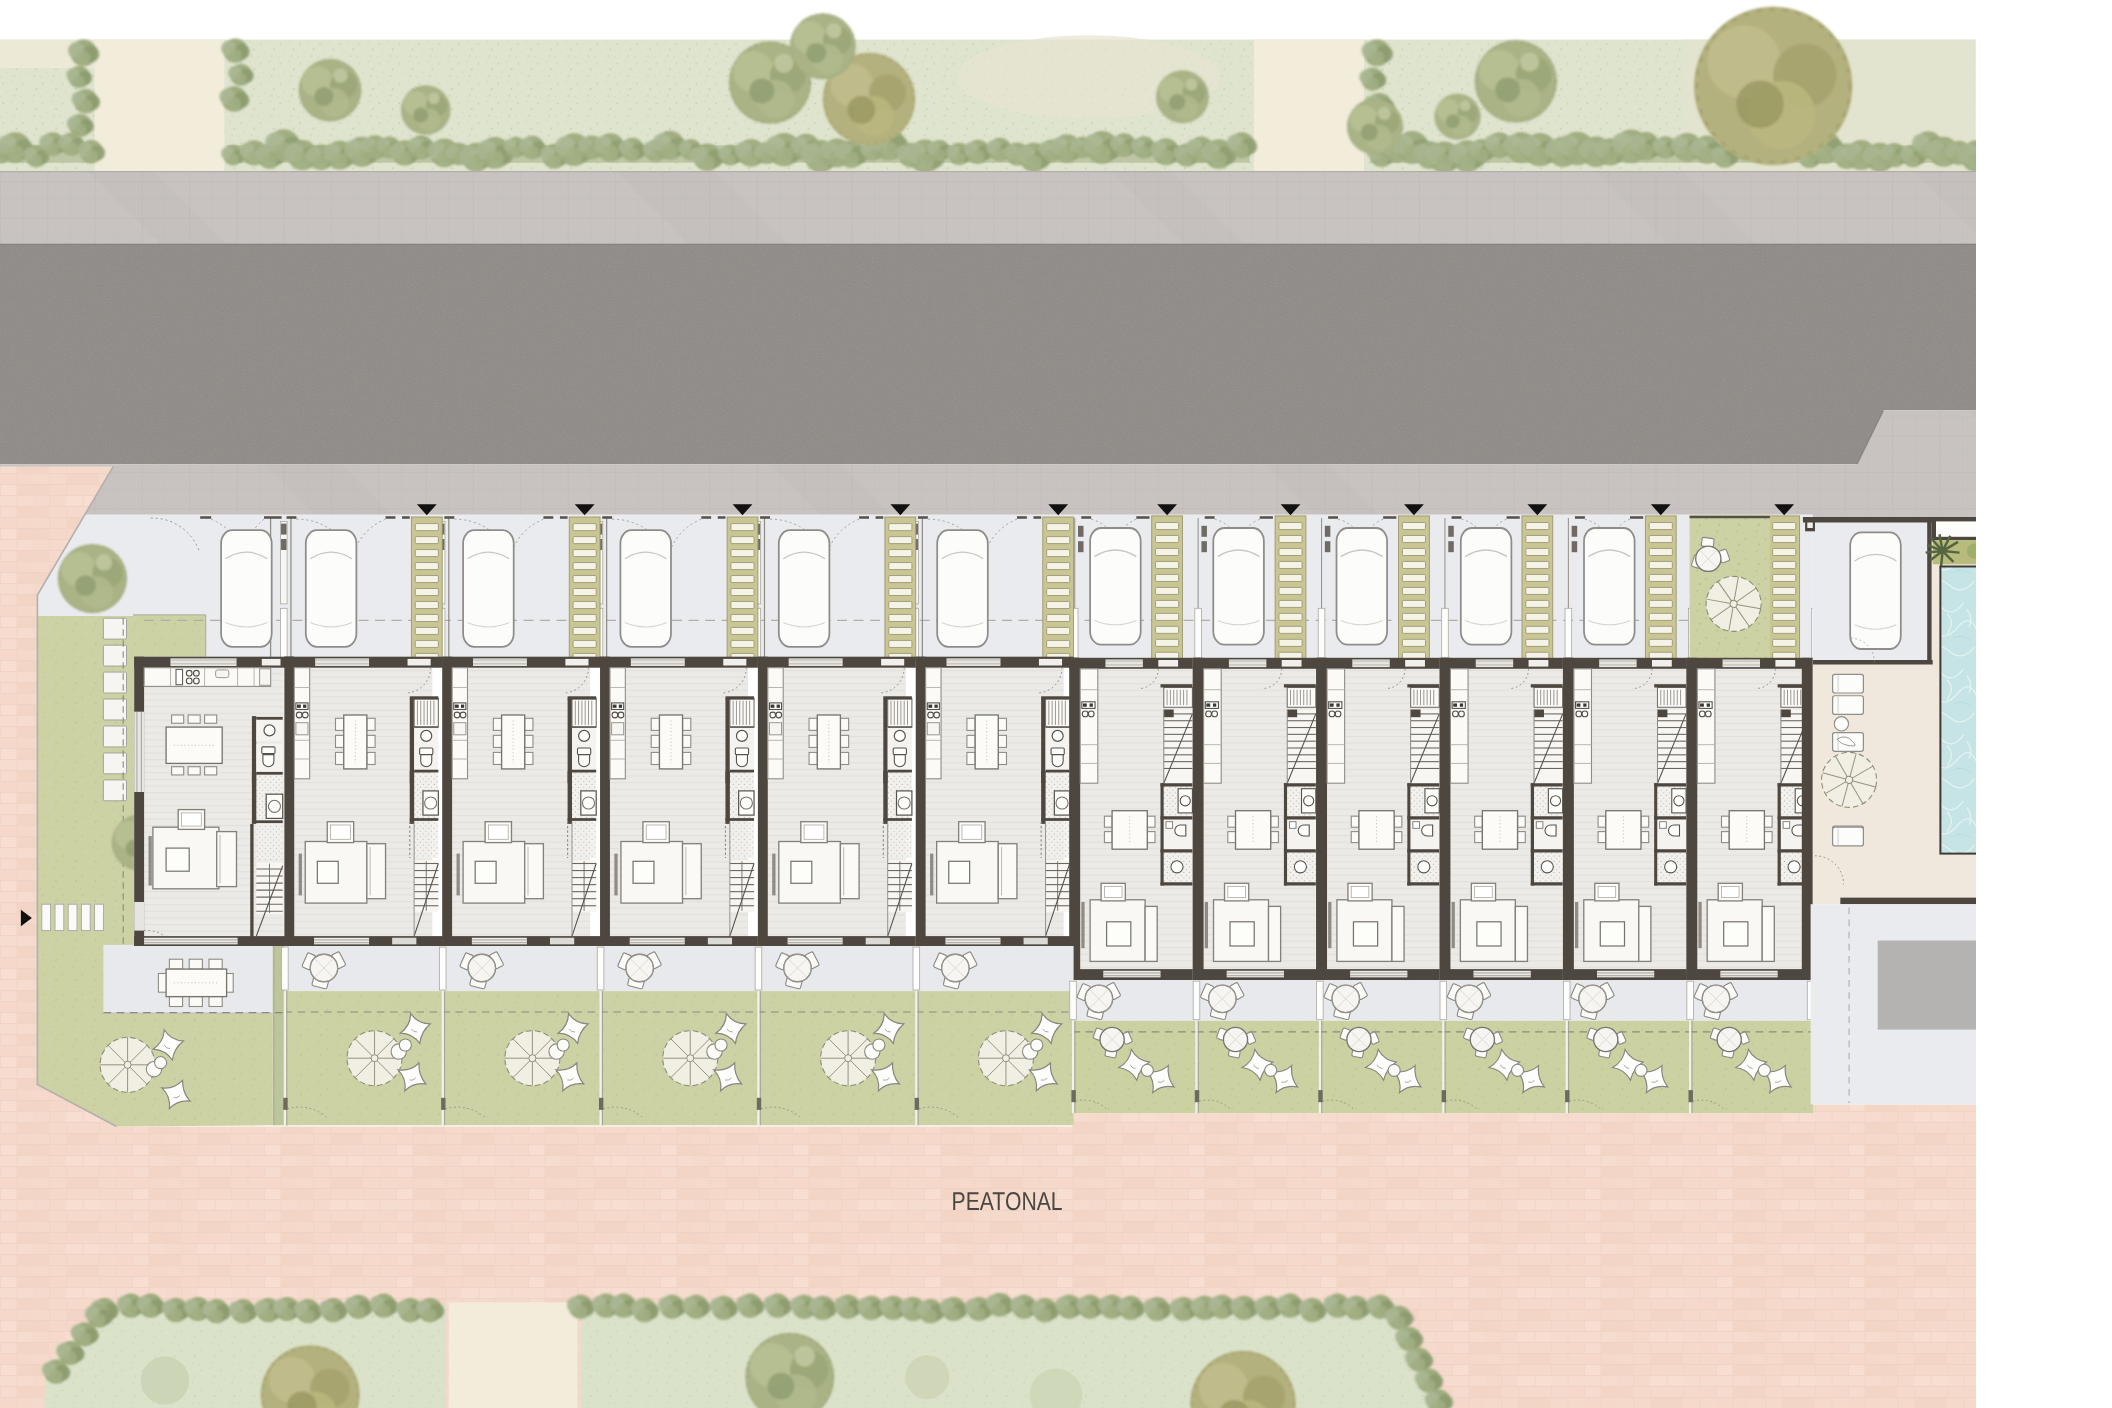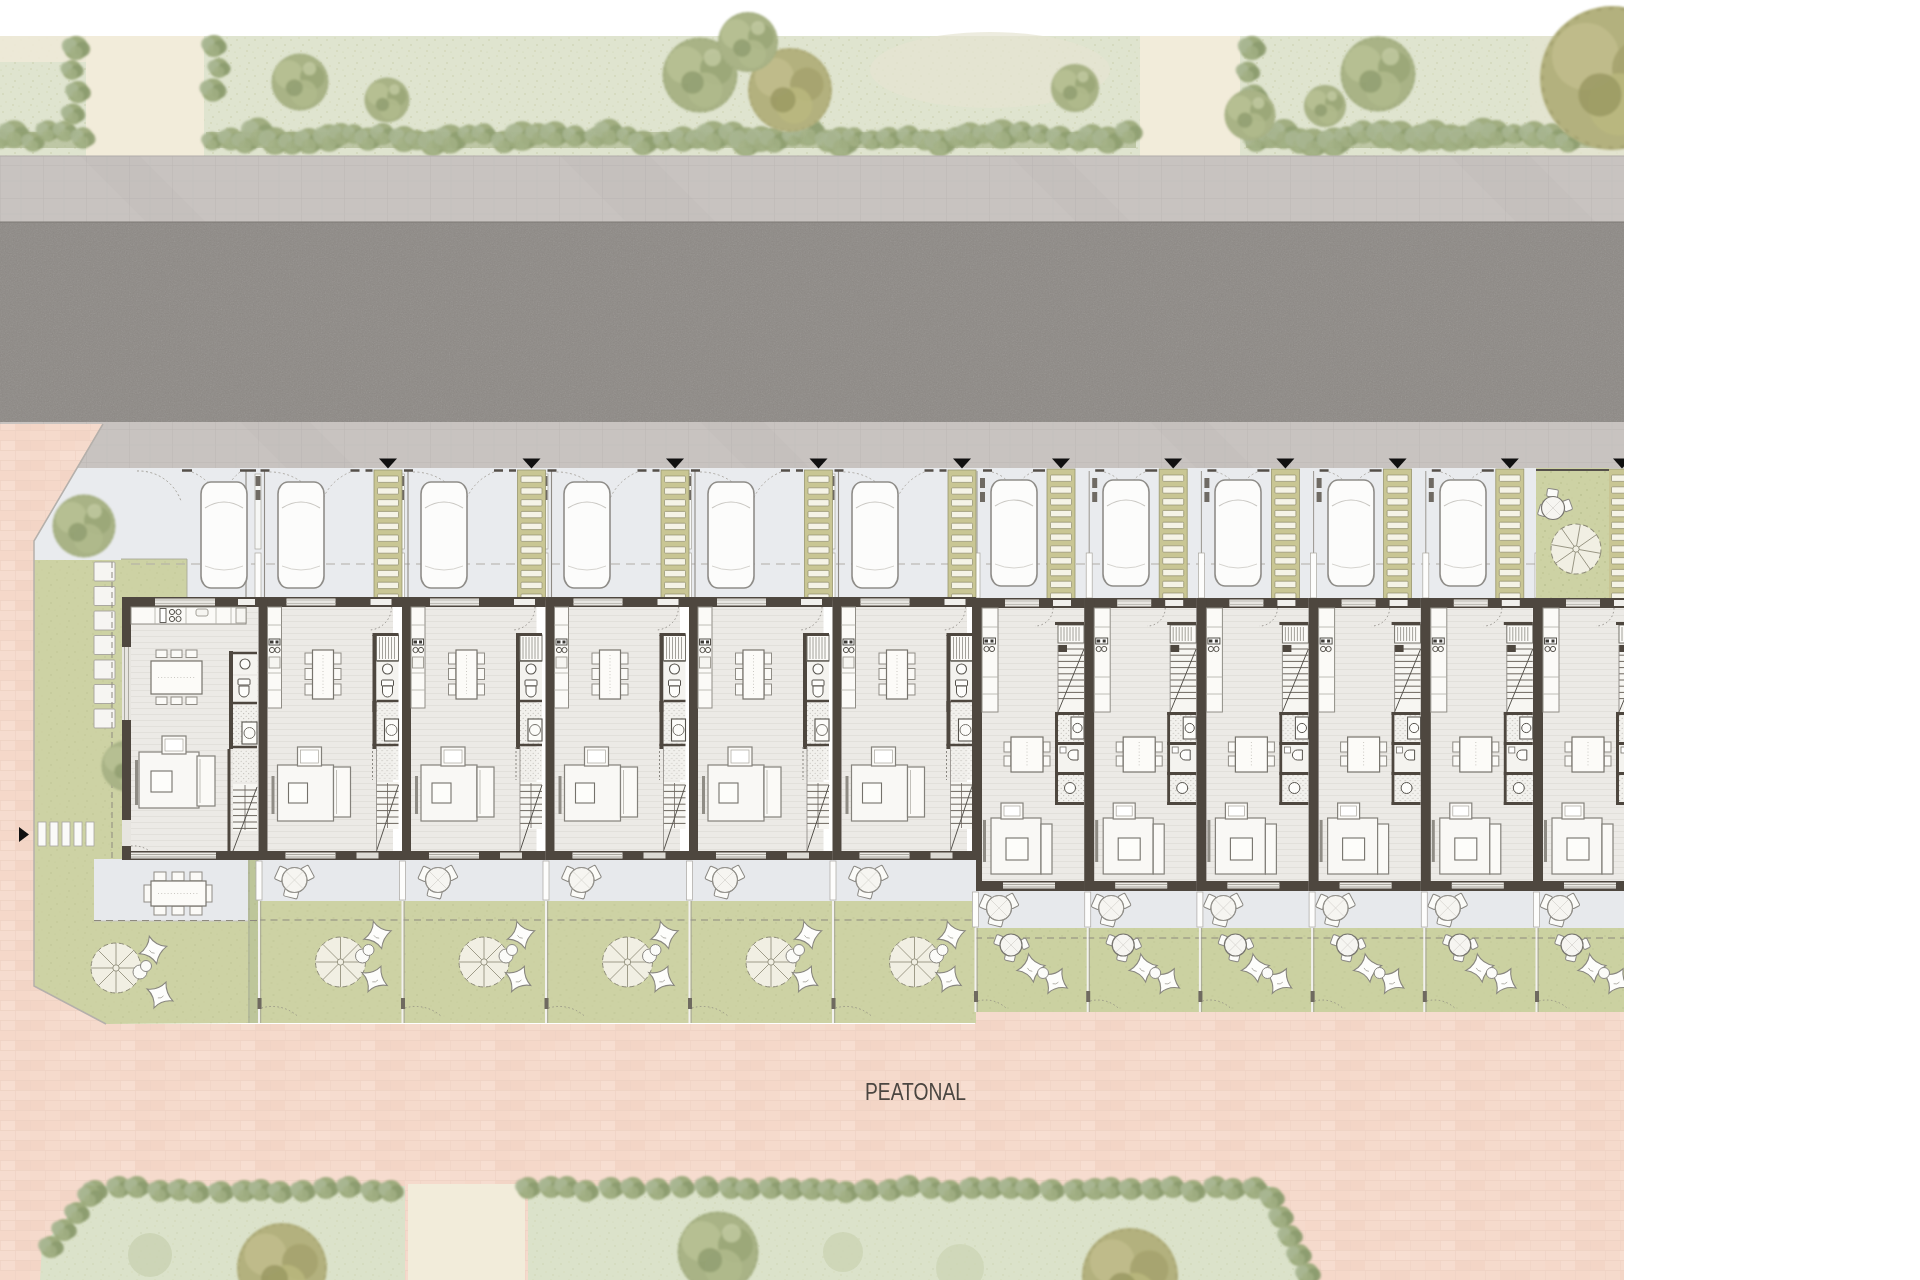--- a/index.html
+++ b/index.html
@@ -1,16 +1,16 @@
 <!DOCTYPE html>
 <html><head>
 <meta charset="utf-8">
 <style>
 html,body{margin:0;padding:0;background:#fff;font-family:"Liberation Sans",sans-serif;}
-#plan{width:1624px;height:1280px;overflow:hidden;}
+#plan{width:1796px;height:1280px;overflow:hidden;}
 </style>
 </head>
 <body>
 
 <div id="plan">
 <svg width="1920" height="1280" viewBox="0 0 1920 1280">
 <defs>
 
 <pattern id="brick" width="120" height="40" patternUnits="userSpaceOnUse">
  <rect width="120" height="40" fill="#f5dacc"></rect>

